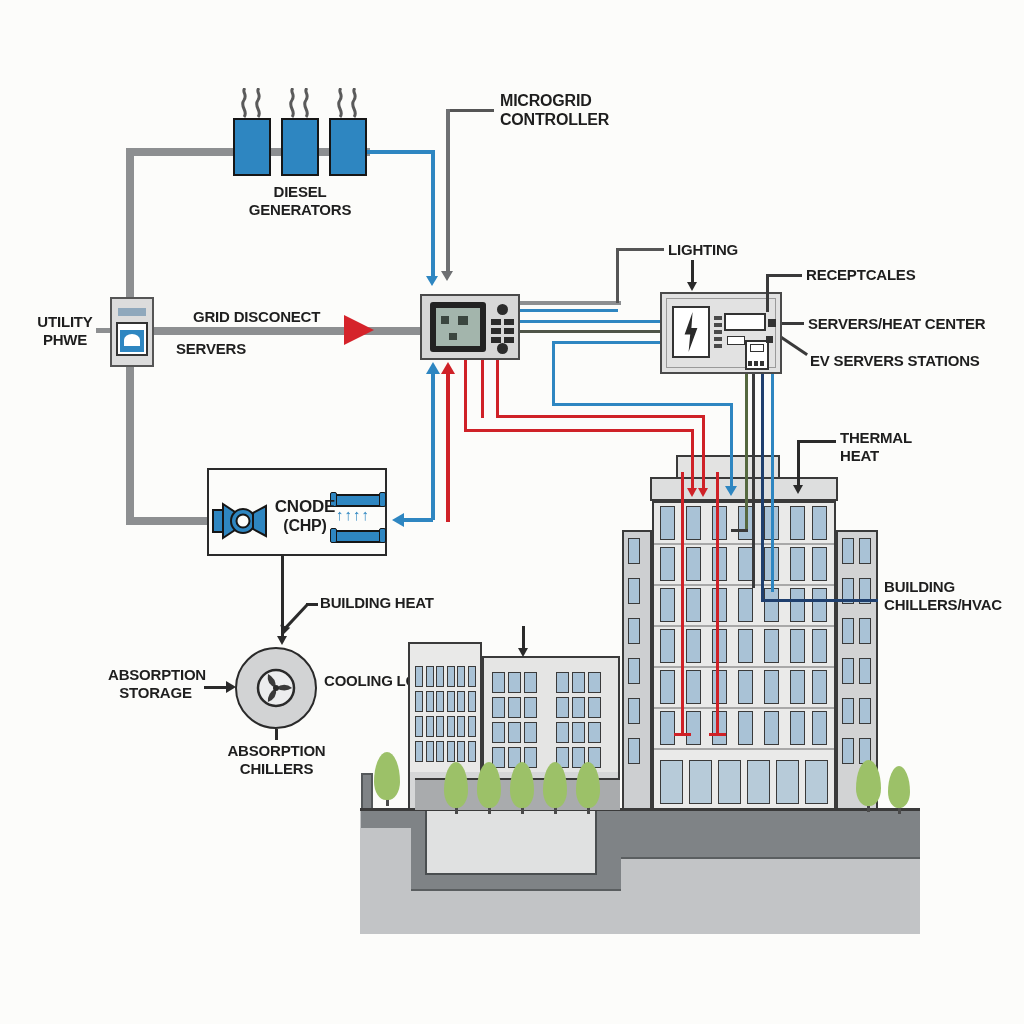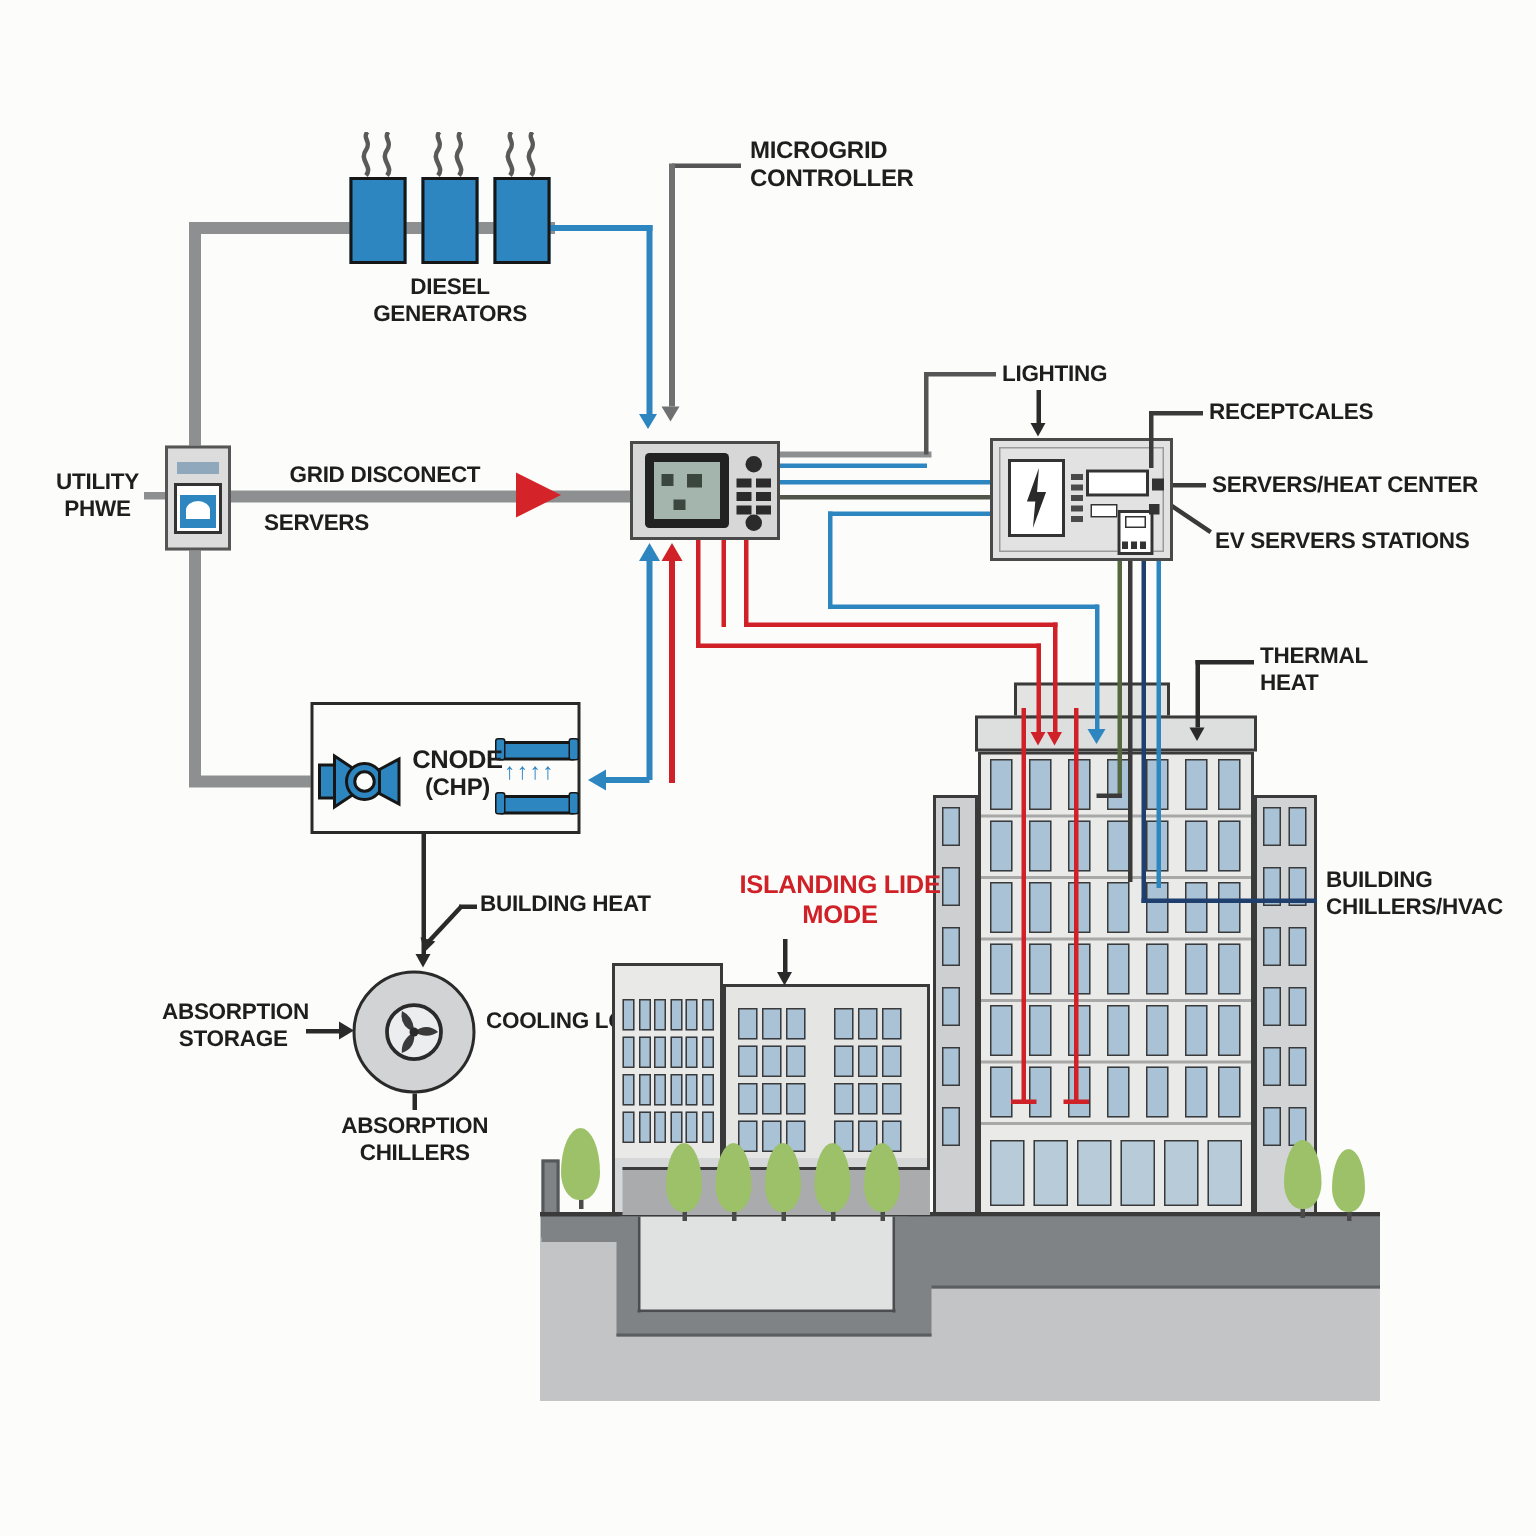--- a/index.html
+++ b/index.html
@@ -216,22 +216,20 @@
   <div class="lbl" style="left:176px;top:340px;">SERVERS</div>
   <div class="lbl" style="left:668px;top:241px;">LIGHTING</div>
   <div class="lbl" style="left:806px;top:266px;">RECEPTCALES</div>
   <div class="lbl" style="left:808px;top:315px;">SERVERS/HEAT CENTER</div>
   <div class="lbl" style="left:810px;top:352px;">EV SERVERS STATIONS</div>
   <div class="lbl" style="left:840px;top:429px;">THERMAL
 HEAT</div>
   <div class="lbl ctr" style="left:262px;top:497px;width:86px;font-size:17px;z-index:3;">CNODE</div>
   <div class="lbl ctr" style="left:262px;top:517px;width:86px;font-size:16px;z-index:3;">(CHP)</div>
   <div class="lbl" style="left:320px;top:594px;">BUILDING HEAT</div>
-  <div class="lbl ctr red" style="left:470px;top:580px;width:180px;font-size:17px;z-index:5;">ISLANDING LIDE
-MODE</div>
   <div class="lbl ctr" style="left:108px;top:666px;width:95px;">ABSORPTION
 STORAGE</div>
   <div class="lbl" style="left:324px;top:672px;">COOLING LOP</div>
   <div class="lbl ctr" style="left:224px;top:742px;width:105px;">ABSORPTION
 CHILLERS</div>
   <div class="lbl" style="left:884px;top:578px;z-index:6;">BUILDING
 CHILLERS/HVAC</div>
 
 <div class="abs" style="left:654px;top:543px;width:180px;height:2px;background:#A8A8A8;z-index:2;"></div>
     <div class="abs" style="left:654px;top:584px;width:180px;height:2px;background:#A8A8A8;z-index:2;"></div>

